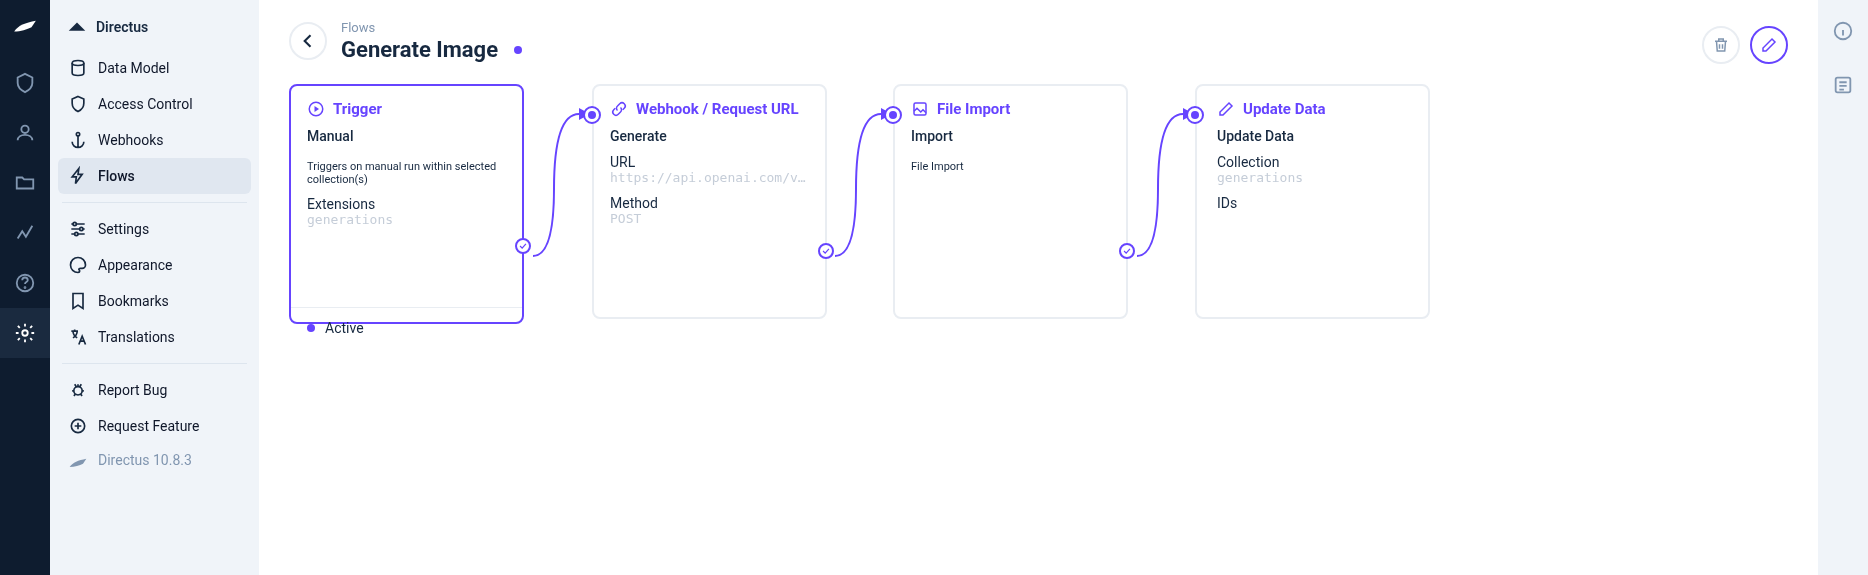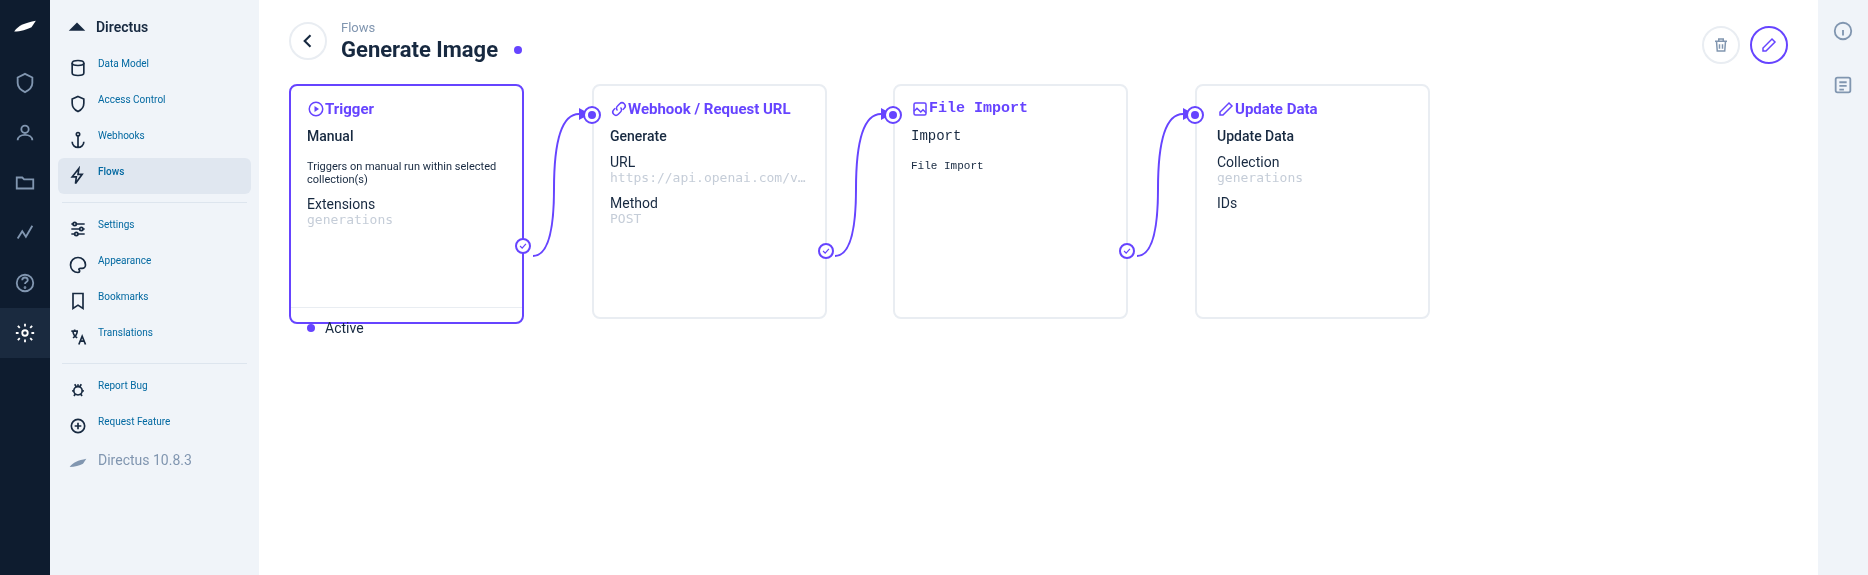--- a/index.html
+++ b/index.html
@@ -59,27 +59,27 @@
       display: flex;
       align-items: center;
       gap: 8px;
       padding: 4px 8px 12px 8px;
       font-weight: 600;
       color: #172940;
     }
     .sidebar-header svg { width: 22px; height: 22px; }
     .sidebar-item {
       display: flex;
-      align-items: flex-start;
+      align-items: center;
       gap: 10px;
       padding: 8px 10px;
       border-radius: 6px;
-      color: #0369a1;
+      color: #0f172a;
       cursor: pointer;
-      font-size: 10px;
+      font-size: 14px;
     }
     .sidebar-item.active {
       background: #e0e7f0;
       font-weight: 500;
     }
     .sidebar-item svg { width: 20px; height: 20px; fill: none; stroke: #172940; stroke-width: 2; }
     .sidebar-item .icon { width: 20px; display: flex; }
     .sidebar-divider {
       height: 1px;
       background: #dde5ee;
@@ -151,20 +151,22 @@
       border-radius: 8px;
       padding: 14px 16px;
     }
     .flow-card.trigger {
       border-color: #6644ff;
       height: 240px;
     }
     .flow-card.op { height: 235px; }
     .card-title {
       display: flex;
+      align-items: center;
+      gap: 8px;
       font-weight: 700;
       font-size: 15px;
       color: #6644ff;
       margin-bottom: 10px;
     }
     .card-title svg { width: 18px; height: 18px; stroke: #6644ff; stroke-width: 2; fill: none; }
     .card-label { font-size: 14px; color: #172940; margin-top: 4px; }
     .card-label.heavy { font-weight: 500; }
     .card-sub { font-size: 11px; color: #172940; margin-top: 16px; }
     .card-mono {
@@ -466,21 +468,21 @@
             <path d="M5 12l5 5L19 7"></path>
           </svg>
       </div>
     </div>
 
     <svg class="connector" style="left:537px; top:20px; width:70px; height:160px;">
       <path d="M9 152 Q30 152 30 85 Q30 10 55 10"></path>
       <polygon points="55,4 66,10 55,16"></polygon>
     </svg>
 
-    <div class="flow-card op" style="left:604px; top:0px;font-family:Liberation Mono, monospace;">
+    <div class="flow-card op" style="left:604px; top:0px;">
       <div class="target-handle"></div>
       <div class="card-title">
         <svg viewBox="0 0 24 24">
             <rect x="4" y="4" width="16" height="16" rx="2"></rect>
             <path d="M4 15l4-4 5 5 3-3 4 4"></path>
           </svg>
         <span>File Import</span>
       </div>
       <div class="card-label heavy">Import</div>
       <div class="card-sub">File Import</div>

